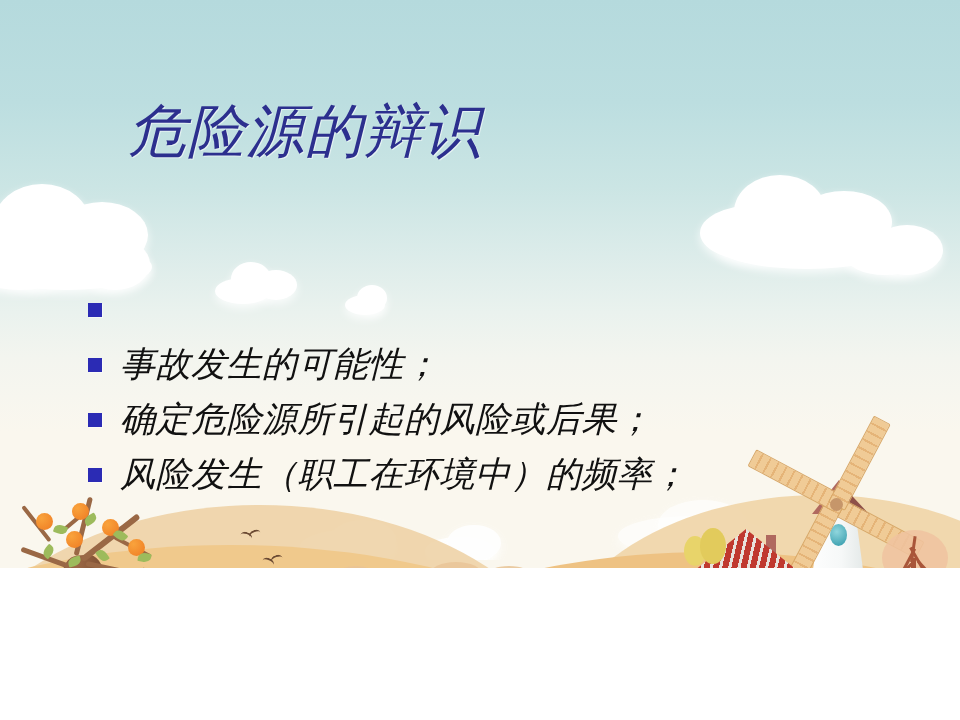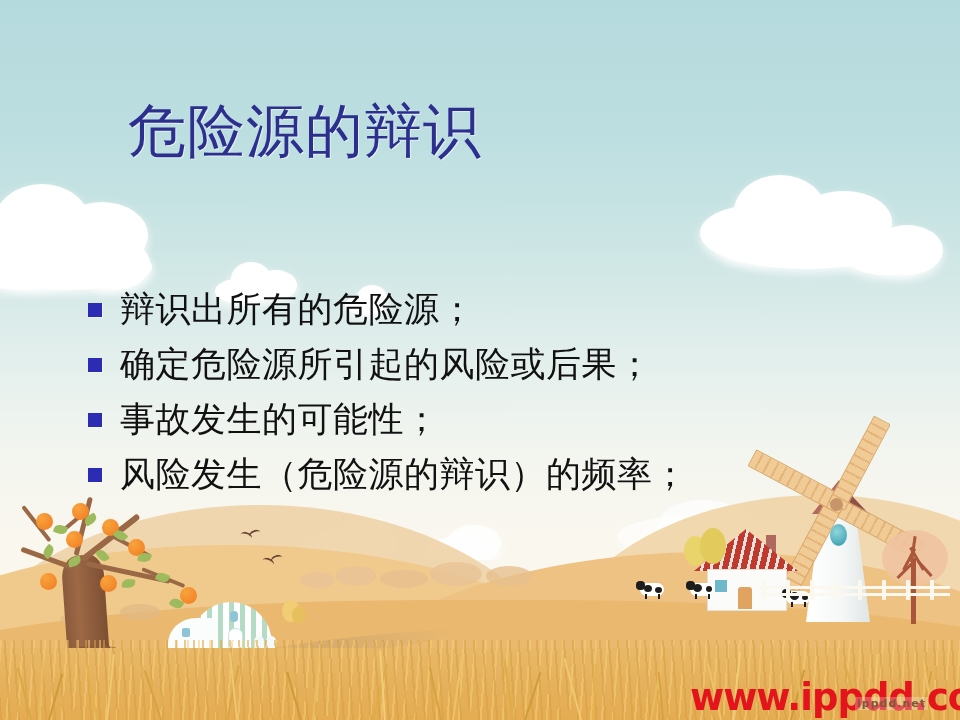--- a/index.html
+++ b/index.html
@@ -3,32 +3,33 @@
 <meta charset="utf-8">
 <style>
   html, body {
     margin: 0;
     padding: 0;
     background: #ffffff;
   }
   #slide {
     position: relative;
     width: 960px;
-    height: 720px;
+    height: 568px;
     overflow: hidden;
     font-family: "DejaVu Sans", "Liberation Sans", sans-serif;
     background: linear-gradient(to bottom,
         #b5dadd 0%,
         #bcdee0 18%,
         #cbe5e4 33%,
         #dcecea 45%,
         #eaf2ee 55%,
         #f3f5ef 63%,
         #f7f6ef 70%,
         #faf7ee 76%);
+    font-style: italic;
   }
 
   
   .sky-layer { position:absolute; left:0; top:0; width:960px; height:560px; overflow:hidden; }
   .cloud-group { position: absolute; }
   .cg1 { left: -40px; top: 180px; }
   .cg2 { left: 215px; top: 262px; }
   .cg3 { left: 345px; top: 285px; }
   .cg4 { left: 700px; top: 175px; }
   .cg5 { left: 845px; top: 225px; }
@@ -510,36 +511,35 @@
     <div class="grass-tuft" style="left:920px; height:50px; transform:rotate(12deg);  background:#d6a241;"></div>
     <div class="grass-tuft" style="left:932px; height:60px; transform:rotate(-9deg);  background:#eec267;"></div>
   </div>
 
   <div class="title">危险源的辩识</div>
 
   <div class="bullets">
 
     <div class="bullet-row">
       <div class="bullet-mark"></div>
-      <div class="bullet-text">辩识出所有的危险源；</div>
+    </div>
+
+    <div class="bullet-row">
+      <div class="bullet-mark"></div>
+      <div class="bullet-text">事故发生的可能性；</div>
     </div>
 
     <div class="bullet-row">
       <div class="bullet-mark"></div>
       <div class="bullet-text">确定危险源所引起的风险或后果；</div>
     </div>
 
     <div class="bullet-row">
       <div class="bullet-mark"></div>
-      <div class="bullet-text">事故发生的可能性；</div>
-    </div>
-
-    <div class="bullet-row">
-      <div class="bullet-mark"></div>
-      <div class="bullet-text">风险发生（危险源的辩识）的频率；</div>
+      <div class="bullet-text">风险发生（职工在环境中）的频率；</div>
     </div>
 
   </div>
 
 
   <div class="site-wm">www.ippdd.com</div>
 
   <div class="iwms-wm">ippdd.net</div>
 
 </div>

